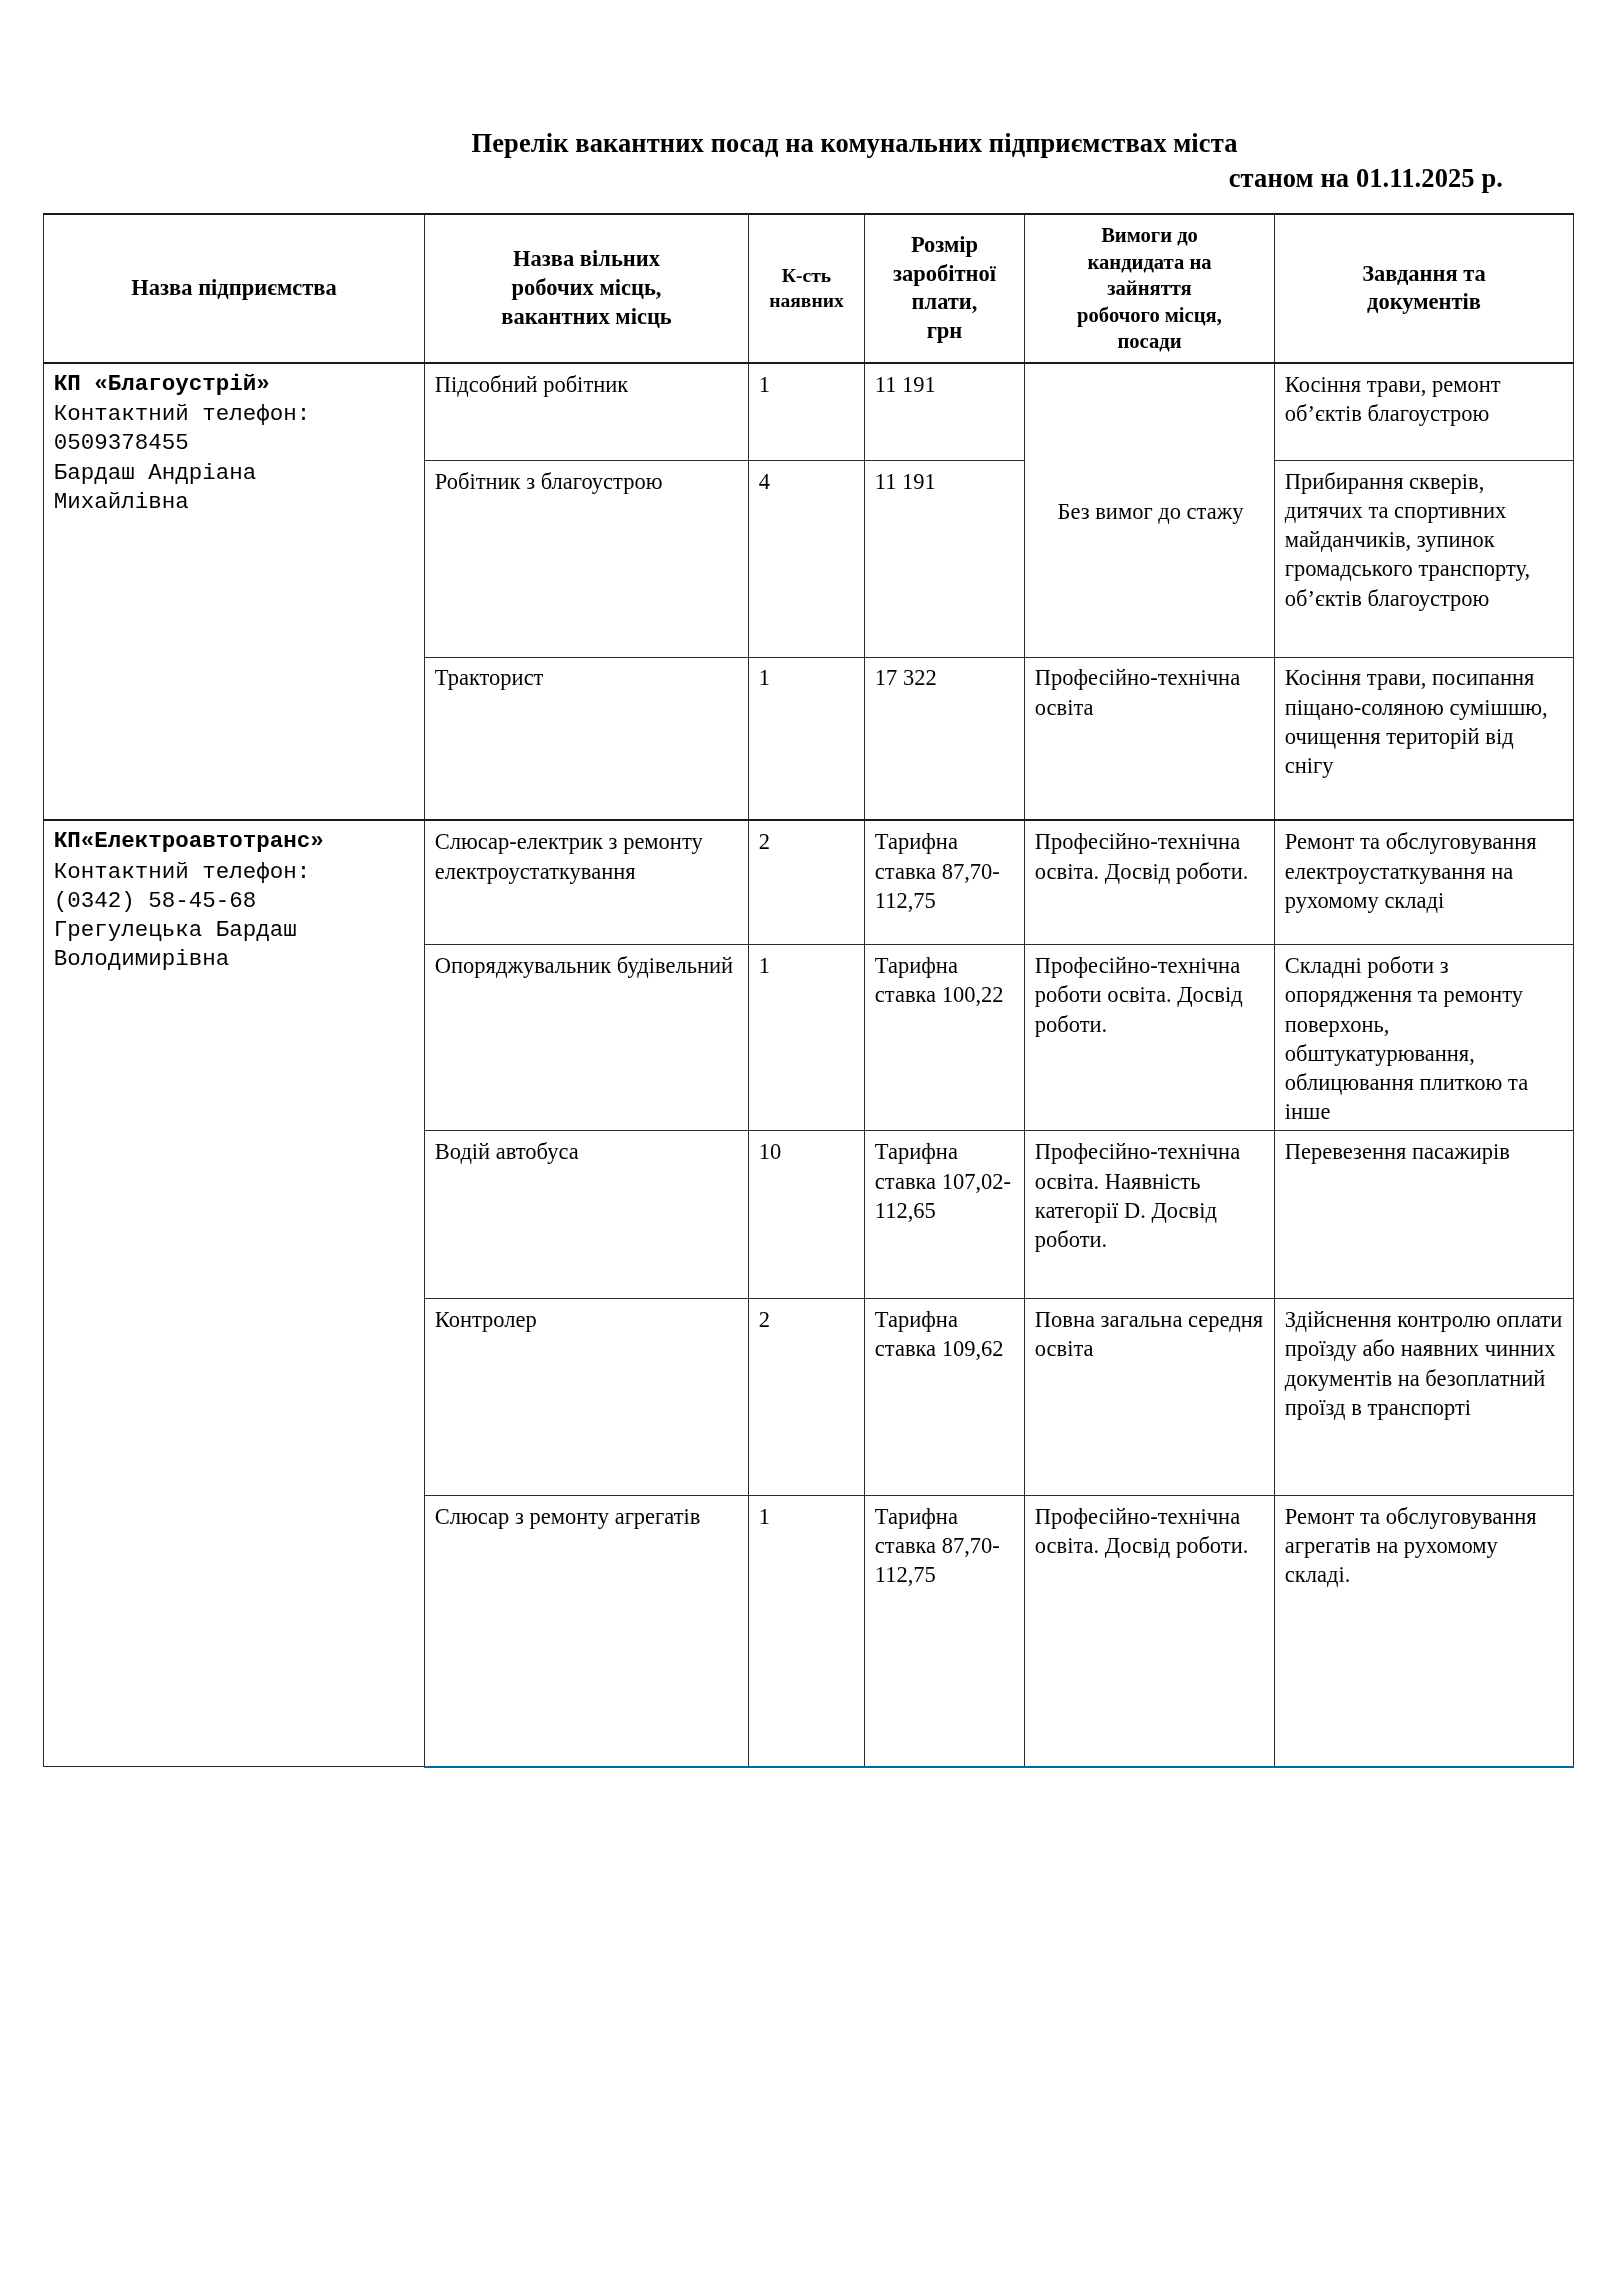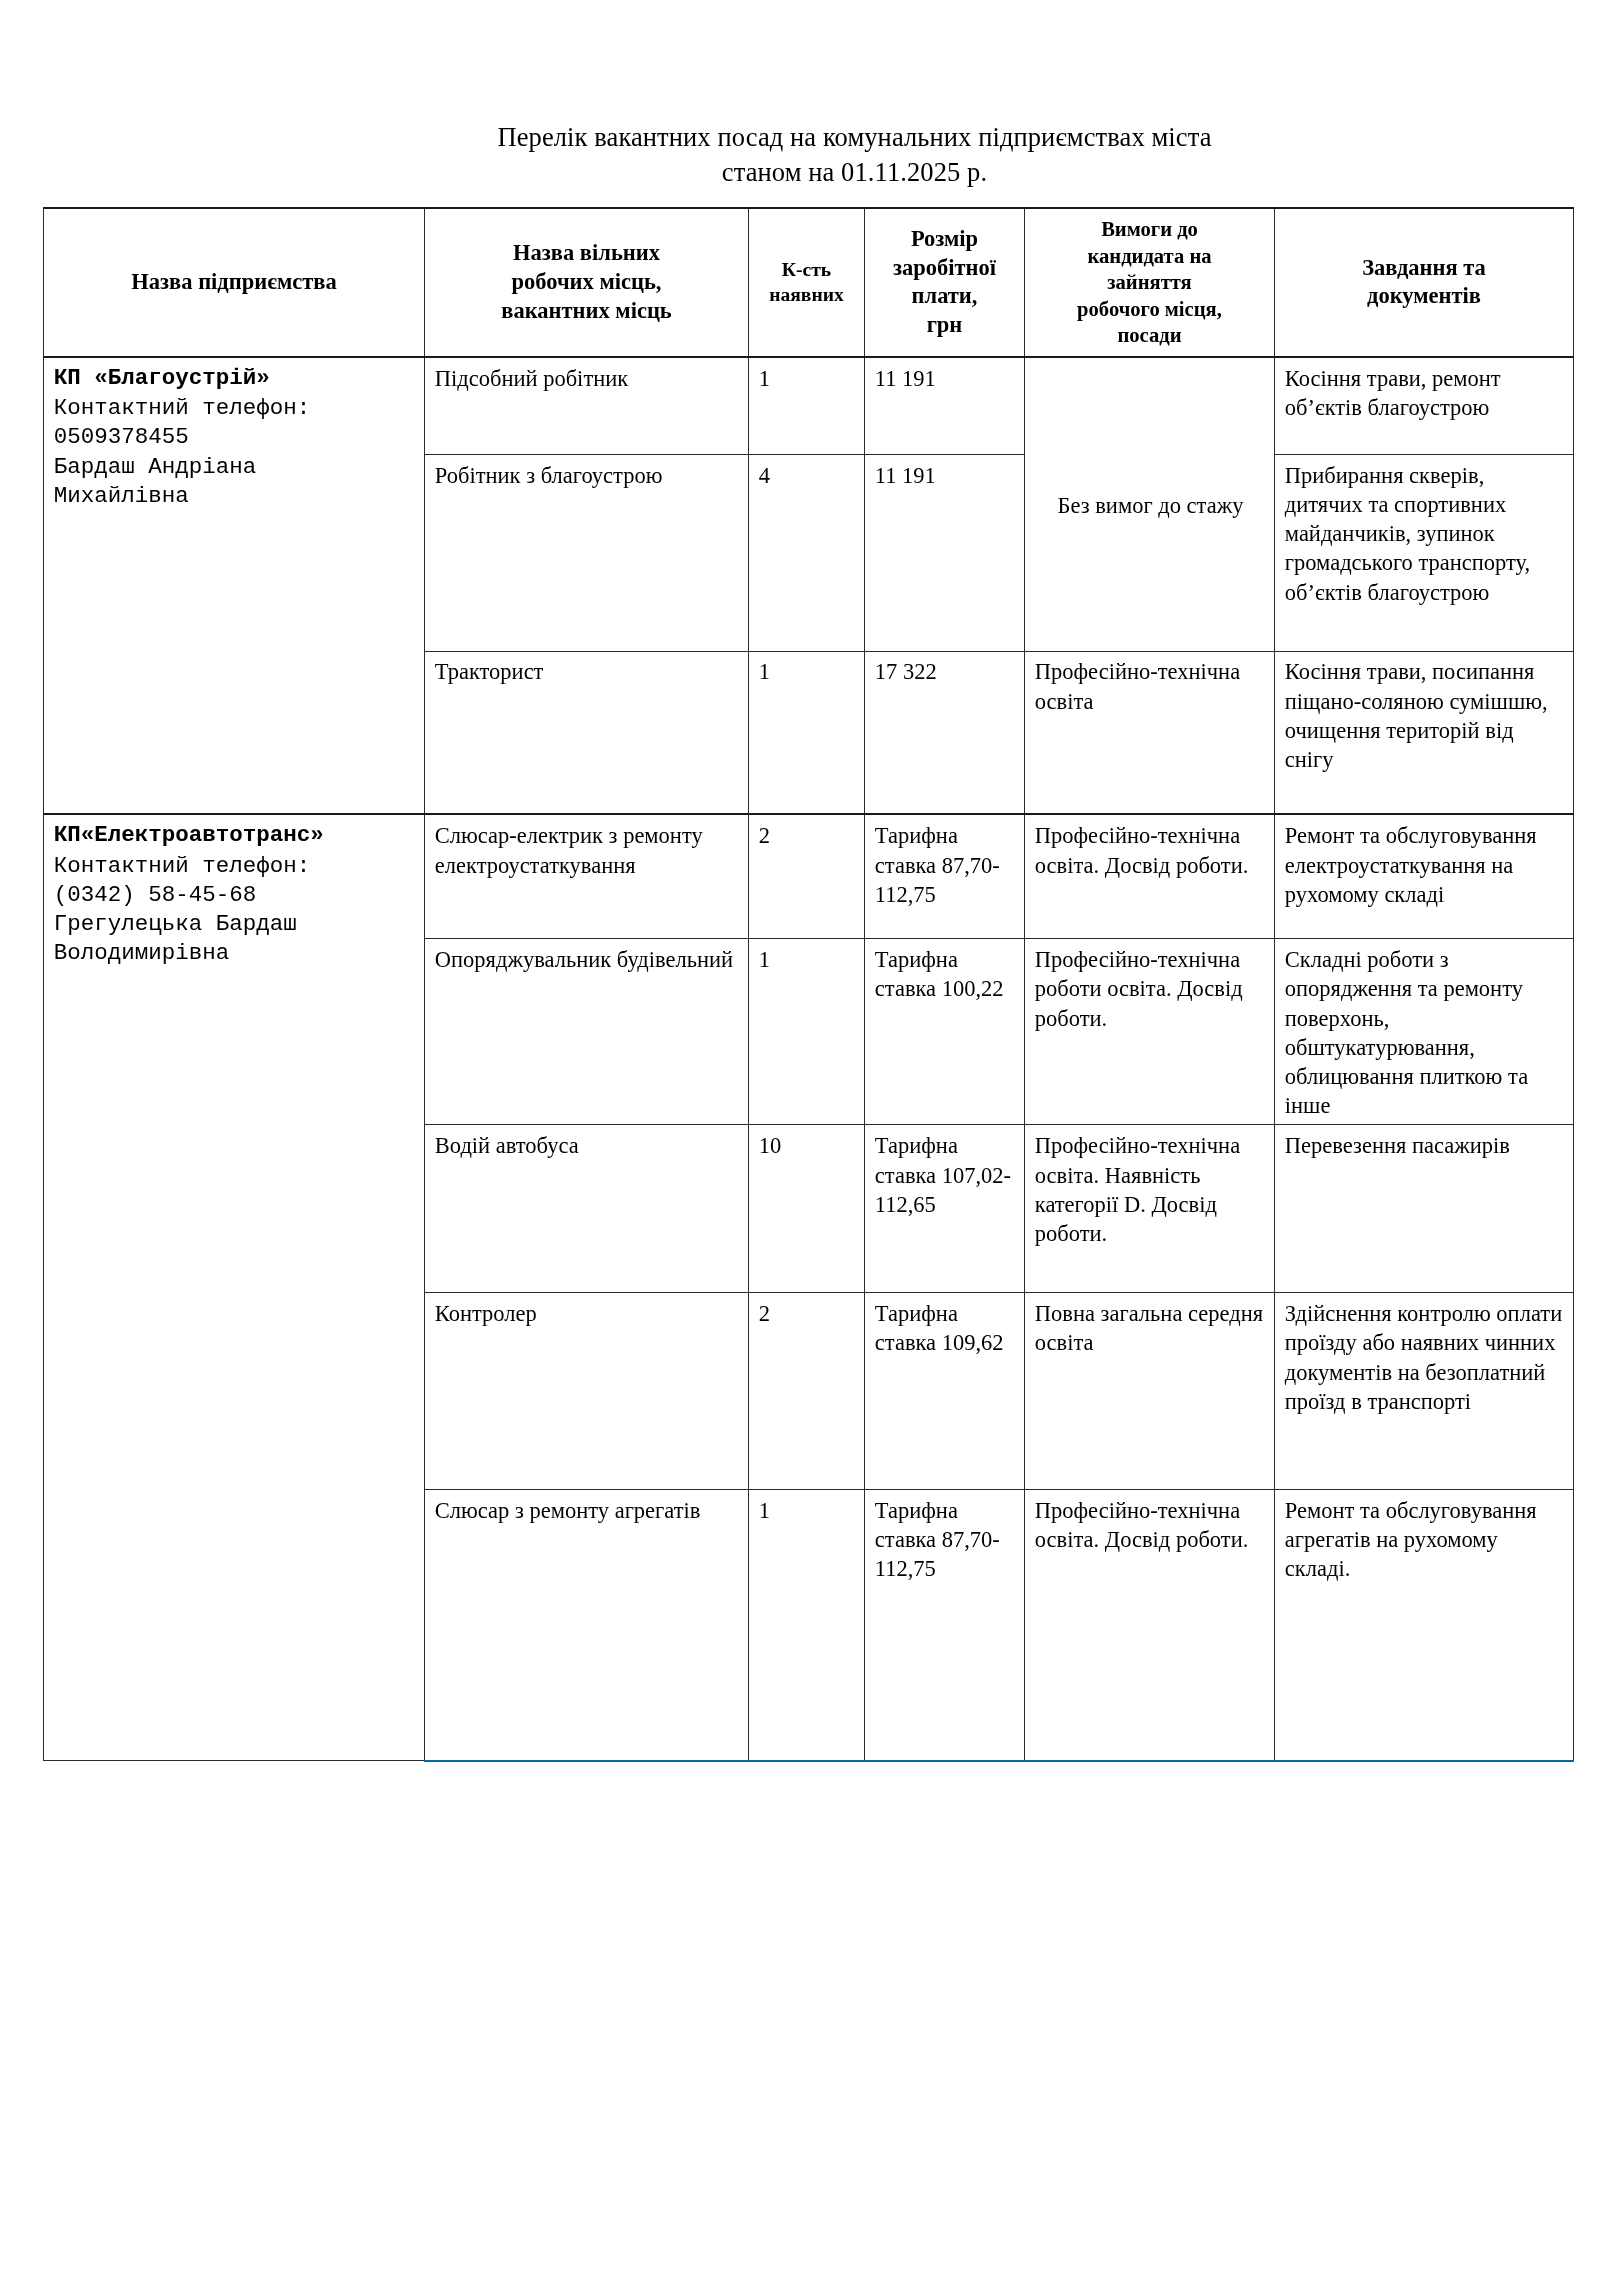--- a/index.html
+++ b/index.html
@@ -16,30 +16,30 @@
   }
   .page {
     position: relative;
     width: 1621px;
     height: 2293px;
     box-sizing: border-box;
     padding: 0;
   }
   .doc-title {
     text-align: center;
-    font-weight: normal;
+    font-weight: bold;
     font-size: 26.5px;
     line-height: 1.32;
-    margin: 4px;
+    margin: 10px;
     padding-top: 116px;
     padding-left: 196px;
     padding-right: 108px;
     letter-spacing: 0.1px;
   }
-  .doc-title .line2 { display: block; }
+  .doc-title .line2 { display: block; text-align: right; }
 
   table.vacancy-table {
     border-collapse: collapse;
     margin-left: 43px;
     margin-top: 16.7px;
     width: 1530px;
     table-layout: fixed;
   }
   table.vacancy-table td,
   table.vacancy-table th {

